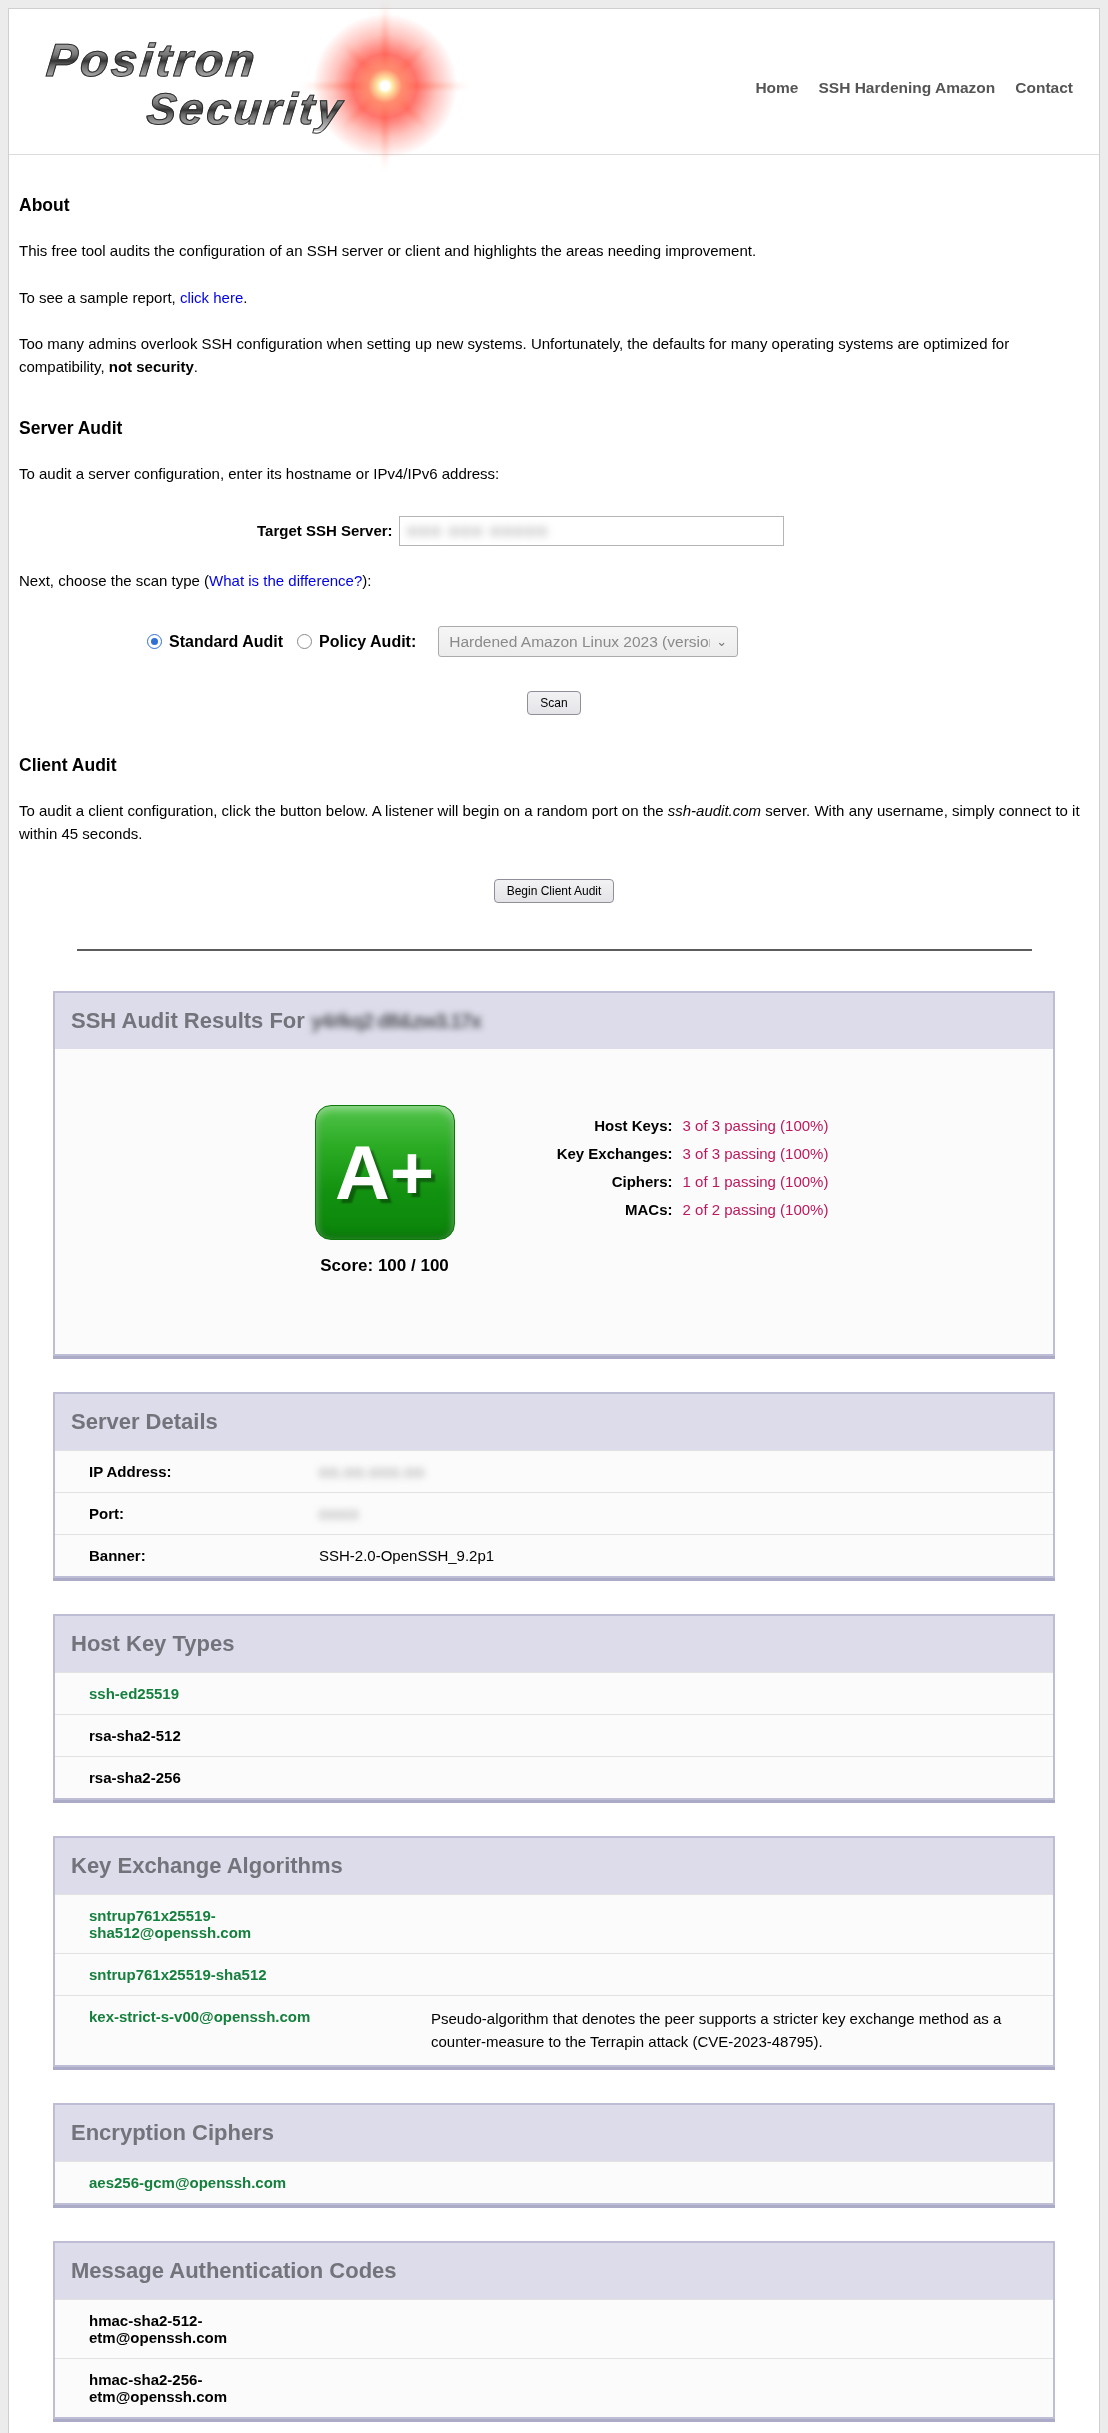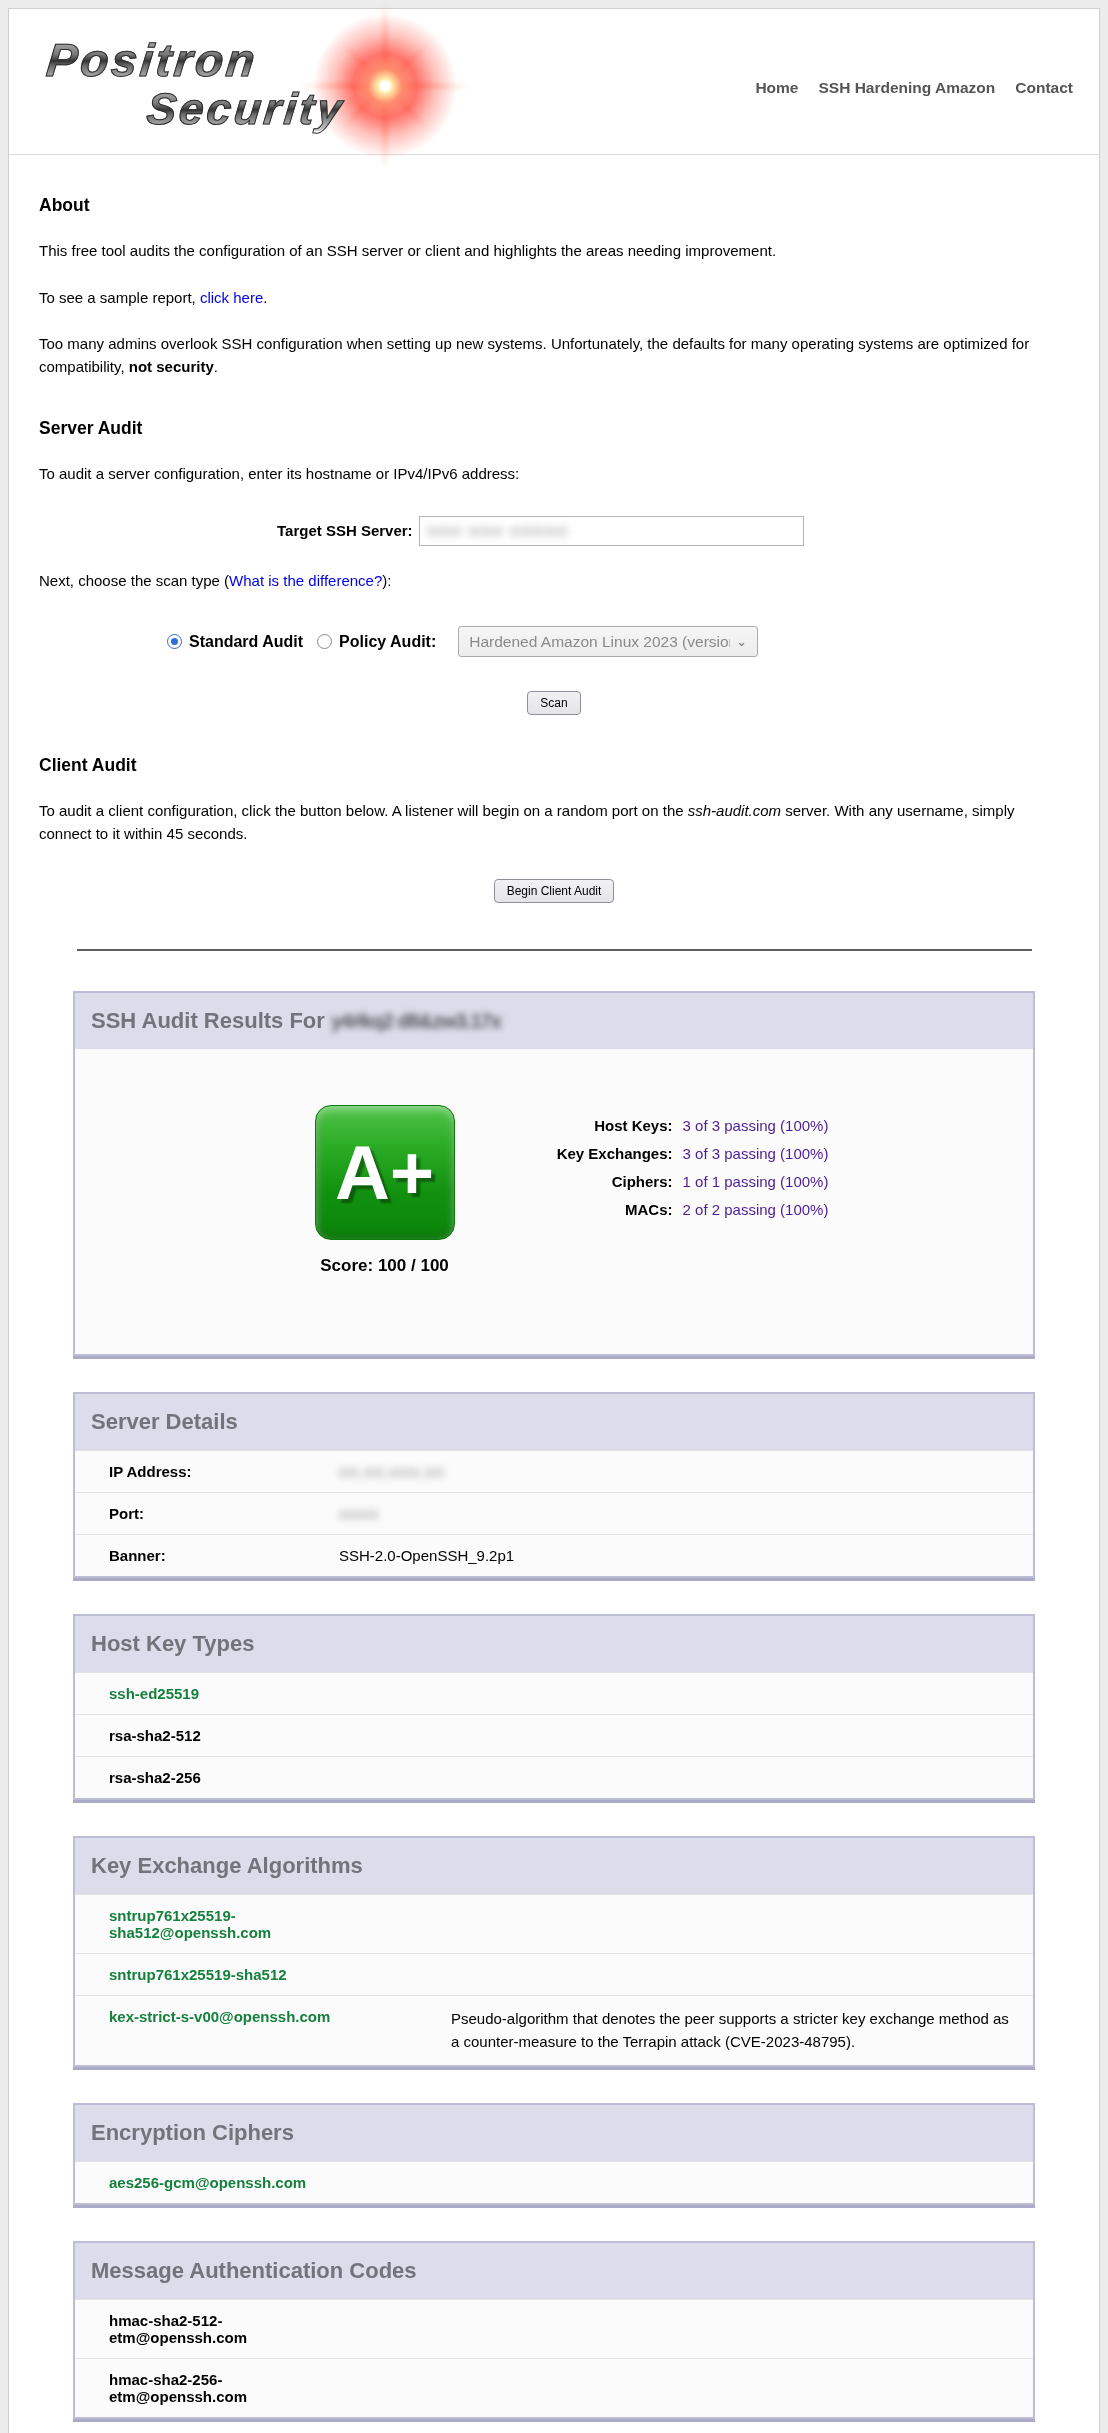--- a/index.html
+++ b/index.html
@@ -21,21 +21,21 @@
   .starburst .glow { position:absolute; inset:0;
     background:radial-gradient(circle at 50% 50%, #fff 0 4%, #ffeaa6 7%, #ff8d6e 16%, rgba(255,70,58,.75) 30%, rgba(255,80,64,.35) 48%, rgba(255,90,70,0) 68%); }
   .starburst .ray { position:absolute; left:50%; top:50%; width:6px; height:170px; margin:-85px 0 0 -3px;
     background:linear-gradient(180deg, rgba(255,120,100,0) 0%, rgba(255,150,120,.85) 50%, rgba(255,120,100,0) 100%); filter:blur(2px); }
   .ray.r90 { transform:rotate(90deg); } .ray.r45 { transform:rotate(45deg); height:120px; margin-top:-60px; }
   .ray.r135 { transform:rotate(-45deg); height:120px; margin-top:-60px; }
   .main-nav { display:flex; gap:20px; margin-top:56px; }
   .main-nav a { color:#555; text-decoration:none; font-size:15.5px; font-weight:bold; cursor:pointer; }
 
   
-  .content { padding:0 30px; }
+  .content { padding:0 10px; }
   h2.sec { font-size:17.5px; margin:40px 0 0 0; font-weight:bold; }
   p.body { font-size:15px; line-height:1.5; margin:24px 0 0 0; }
   a.inline-link { color:#0000e6; text-decoration:none; cursor:pointer; }
   .bold { font-weight:bold; } .ital { font-style:italic; }
 
   
   .target-row { margin:30px 0 0 238px; display:flex; align-items:center; }
   .target-label { font-weight:bold; font-size:15px; }
   .input-box { width:385px; height:30px; border:1px solid #b5b5b5; margin-left:6px; background:#fff; overflow:hidden; display:flex; align-items:center; padding:0 8px; }
   .redacted-blur { filter:blur(5px); color:#9a9a9a; font-weight:bold; font-size:16px; letter-spacing:2px; white-space:nowrap; user-select:none; }
@@ -72,21 +72,21 @@
   .grade-col { width:210px; text-align:center; }
   .grade-badge { width:140px; height:135px; margin:0 auto; border-radius:16px; border:1px solid #0a7a08;
     background:linear-gradient(180deg,#52c44b 0%,#2cab25 30%,#129110 65%,#0b840a 100%);
     box-shadow:inset 0 3px 8px rgba(255,255,255,.45), inset 0 -4px 8px rgba(0,0,0,.18);
     display:flex; align-items:center; justify-content:center; }
   .grade-text { font-size:76px; font-weight:bold; color:#fff; text-shadow:4px 4px 2px rgba(0,0,0,.35); line-height:1; }
   .score-label { font-weight:bold; font-size:17px; margin-top:16px; }
   .stats-col { padding-top:12px; }
   .stat-row { display:flex; margin-bottom:11px; font-size:15px; }
   .stat-label { font-weight:bold; width:135px; text-align:right; flex:0 0 auto; }
-  .stat-value { color:#4c1d95; padding-left:10px; }
+  .stat-value { color:#be185d; padding-left:10px; }
 </style>
 </head>
 <body>
 
 <div class="page">
   <div class="main-panel">
 
     <div class="site-header">
       <div class="logo-wrap">
         <div class="starburst">

